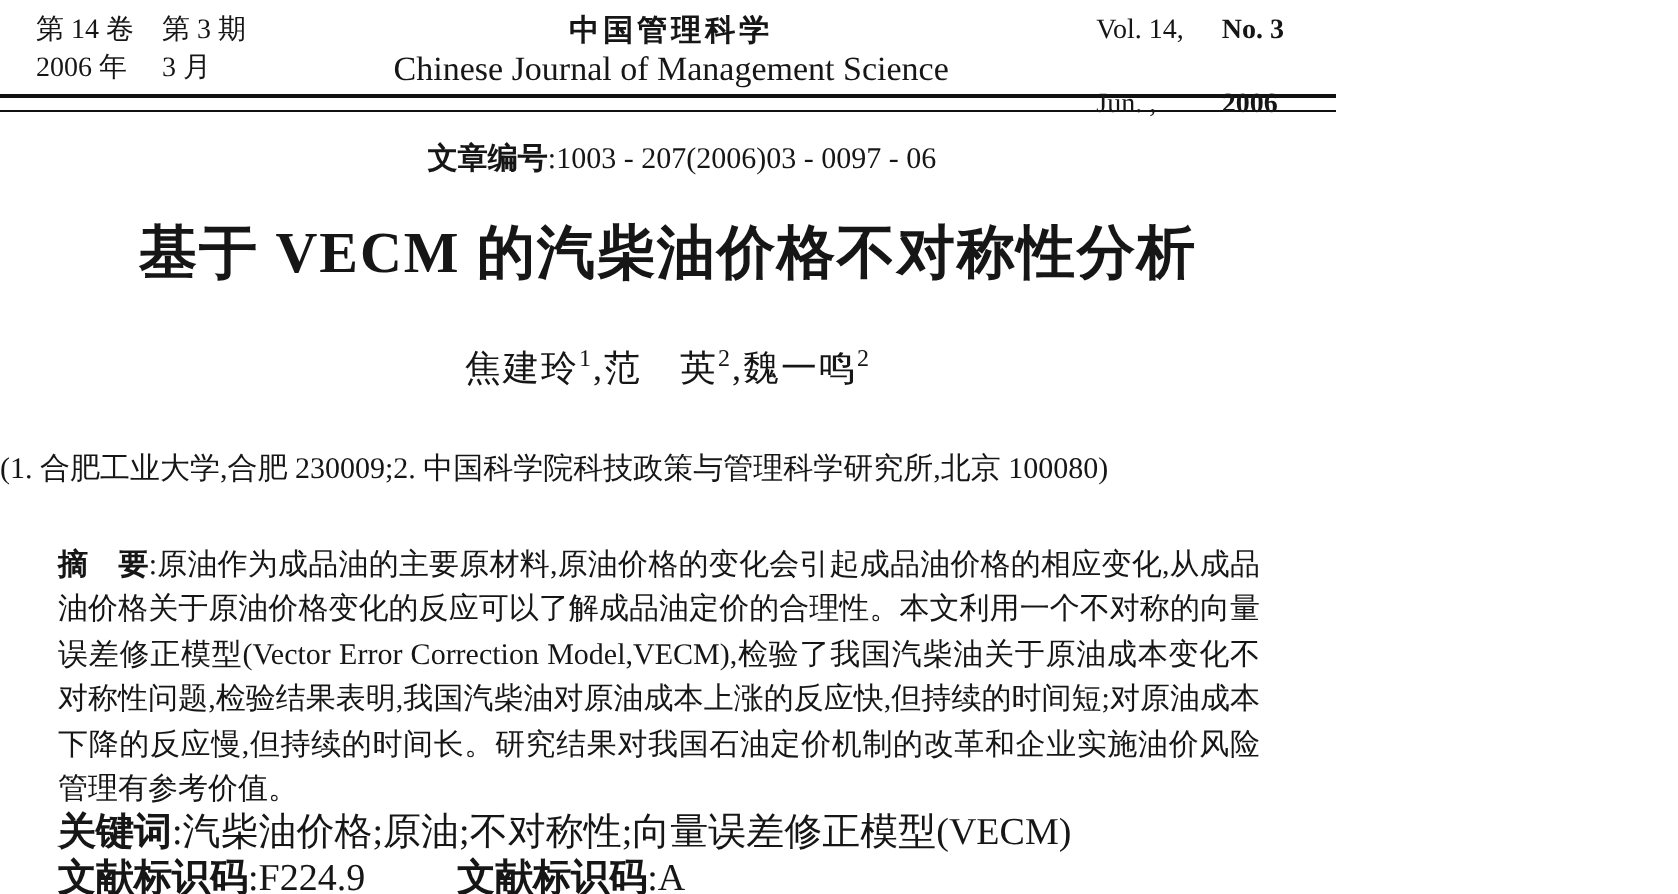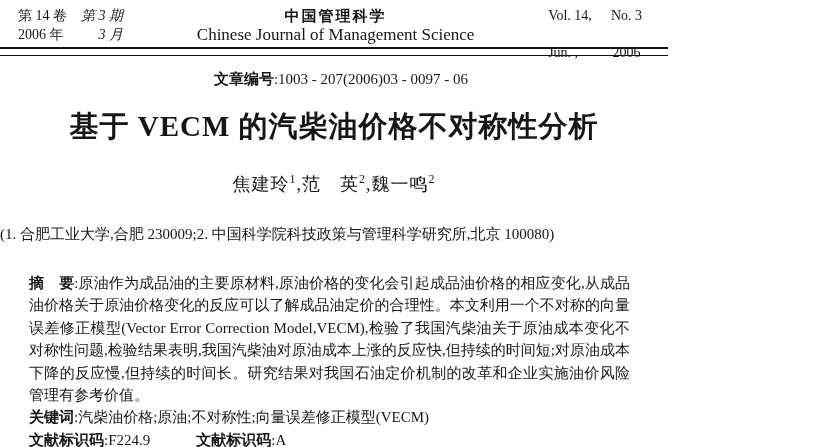--- a/index.html
+++ b/index.html
@@ -25,21 +25,21 @@
     height: 38px;
   }
   .head-left {
     display: grid;
     grid-template-columns: auto auto;
     column-gap: 14px;
     row-gap: 1px;
     font-size: 14px;
     line-height: 18px;
   }
-  .head-left .cell-b { text-align: right; font-style: italic; }
+  .head-left .cell-b { text-align: left; }
   .head-center {
     text-align: center;
     padding-top: 0;
   }
   .journal-name-cn {
     font-family: "Liberation Sans", "DejaVu Sans", sans-serif;
     font-weight: bold;
     font-size: 15px;
     letter-spacing: 2px;
     line-height: 18px;
@@ -51,21 +51,21 @@
   .head-right {
     display: grid;
     grid-template-columns: auto auto;
     column-gap: 10px;
     row-gap: 1px;
     font-size: 14px;
     line-height: 18px;
     text-align: left;
     gap: 19px;
   }
-  .head-right .cell-b { text-align: center; }
+  .head-right .cell-b { text-align: left; font-weight: bold; }
   
   .double-rule {
     margin-top: 2px;
     height: 6px;
     border-top: 2px solid #111;
     border-bottom: 1px solid #111;
   }
   
   .article-id {
     margin: 14px 0 0 14px;
@@ -97,21 +97,21 @@
   }
   
   .abstract-block {
     margin: 28px 38px 0 29px;
     font-size: 15px;
     line-height: 22.4px;
     text-align: justify;
   }
   .keywords-line, .clc-line {
     margin: 0 38px 0 29px;
-    font-size: 15px;
+    font-size: 19px;
     line-height: 22.4px;
   }
   .clc-gap { display: inline-block; width: 46px; }
 </style>
 </head>
 <body>
 
 <div class="page">
 
   <header class="journal-header">

